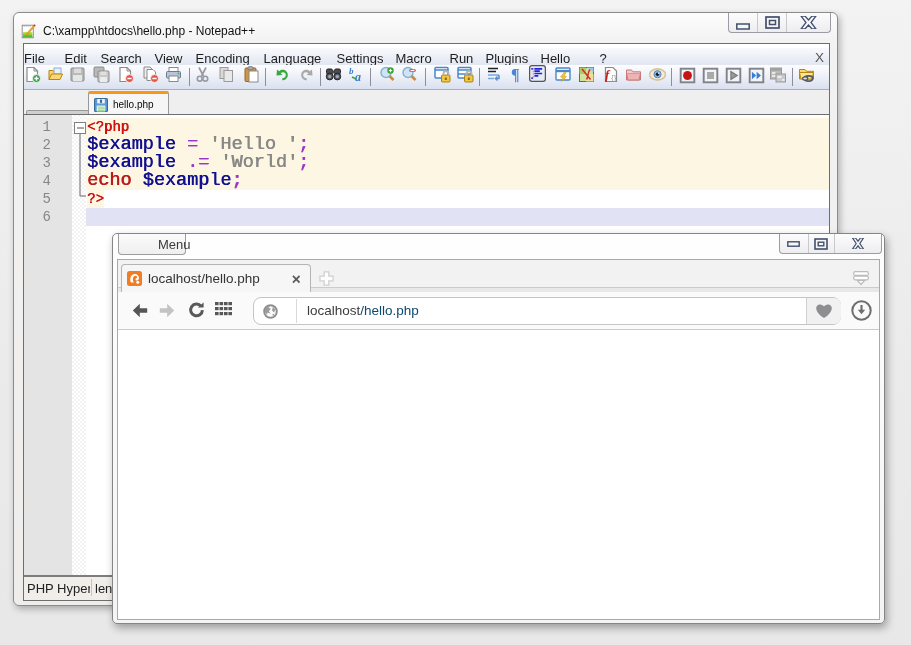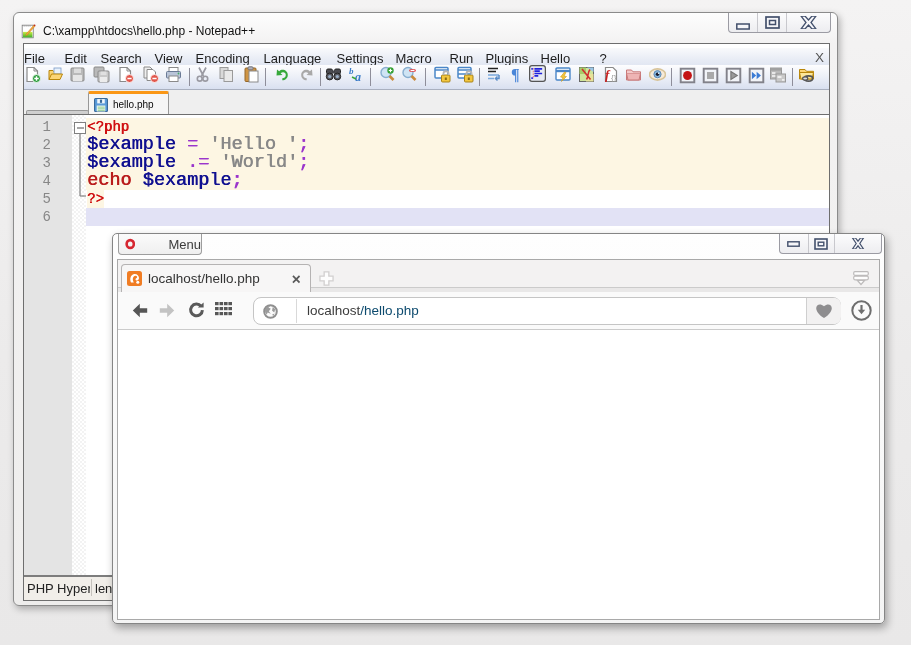--- a/index.html
+++ b/index.html
@@ -42,21 +42,21 @@
 .s-op{color:#9b35cc;}
 .s-str{color:#888888;}
 .s-kw{color:#b91c1c;}
 
 #statusbar{position:absolute;left:0;bottom:0;width:100%;height:25px;border-top:2px solid #7d7d7d;background:#f1eee9;box-sizing:border-box;font-size:13px;color:#222;}
 #statusbar .s1{position:absolute;left:3px;top:4px;width:63px;overflow:hidden;white-space:nowrap;}
 #statusbar .sv{position:absolute;left:67px;top:2px;width:1px;height:17px;background:#c5c2bd;}
 #statusbar .s2{position:absolute;left:71px;top:4px;white-space:nowrap;}
 
 #op{position:absolute;left:112px;top:233px;width:771px;height:389px;border:1px solid #858585;border-radius:5px;background:linear-gradient(#fefefe,#f4f4f4);box-shadow:2px 4px 9px rgba(0,0,0,0.33);}
-#op-menu{position:absolute;left:5px;top:0;width:84px;height:21px;border:1px solid #9d9d9d;border-top:none;border-radius:0 0 4px 4px;background:linear-gradient(#fbfbfb,#efefef);box-sizing:border-box;display:flex;align-items:center;font-size:13px;color:#3a3a3a;gap:28px;}
+#op-menu{position:absolute;left:5px;top:0;width:68px;height:21px;border:1px solid #9d9d9d;border-top:none;border-radius:0 0 4px 4px;background:linear-gradient(#fbfbfb,#efefef);box-sizing:border-box;display:flex;align-items:center;font-size:13px;color:#3a3a3a;gap:28px;}
 #op-cap{left:666px;top:0;width:103px;height:20px;}
 #op-cap .c1{width:29px;}#op-cap .c2{width:26px;}#op-cap .c3{width:48px;}
 #op-client{position:absolute;left:4px;top:25px;width:761px;height:359px;border:1px solid #a9a9a9;background:#fff;}
 #op-tabs{position:absolute;left:0;top:0;width:100%;height:32px;background:#f3f2f2;border-bottom:1px solid #c9c9c9;box-sizing:border-box;}
 #op-band{position:absolute;left:0;top:27px;width:100%;height:4px;background:#e9e8e8;border-top:1px solid #cbcbcb;}
 #op-tab{position:absolute;left:3px;top:4px;width:190px;height:28px;background:#f7f6f6;border:1px solid #b5b3b3;border-bottom:none;border-radius:4px 4px 0 0;box-sizing:border-box;display:flex;align-items:center;font-size:13.5px;color:#333;z-index:2;}
 #op-toolbar{position:absolute;left:0;top:32px;width:100%;height:38px;background:#fafafa;border-bottom:1px solid #cbcbcb;box-sizing:border-box;}
 #op-url{position:absolute;left:135px;top:5px;width:588px;height:28px;background:#fff;border:1px solid #c5c5c5;border-radius:8px;box-sizing:border-box;}
 #op-content{position:absolute;left:0;top:70px;width:100%;height:289px;background:#fff;font-family:"Liberation Serif",serif;font-size:16.5px;color:#000;}
 #op-content .hw{position:absolute;left:4px;top:8px;}

